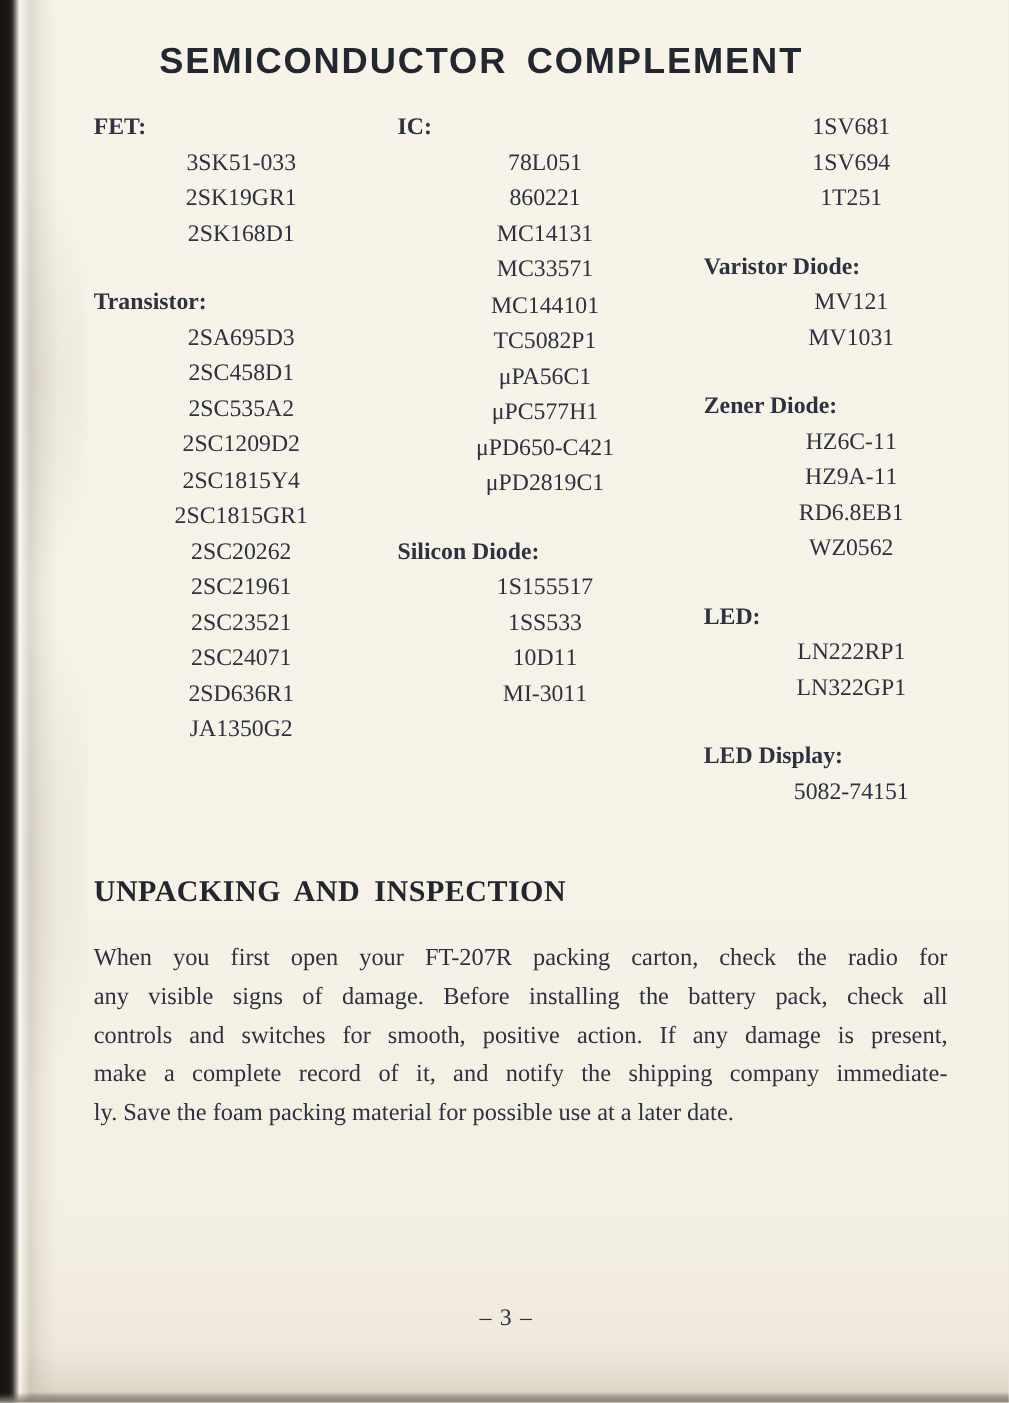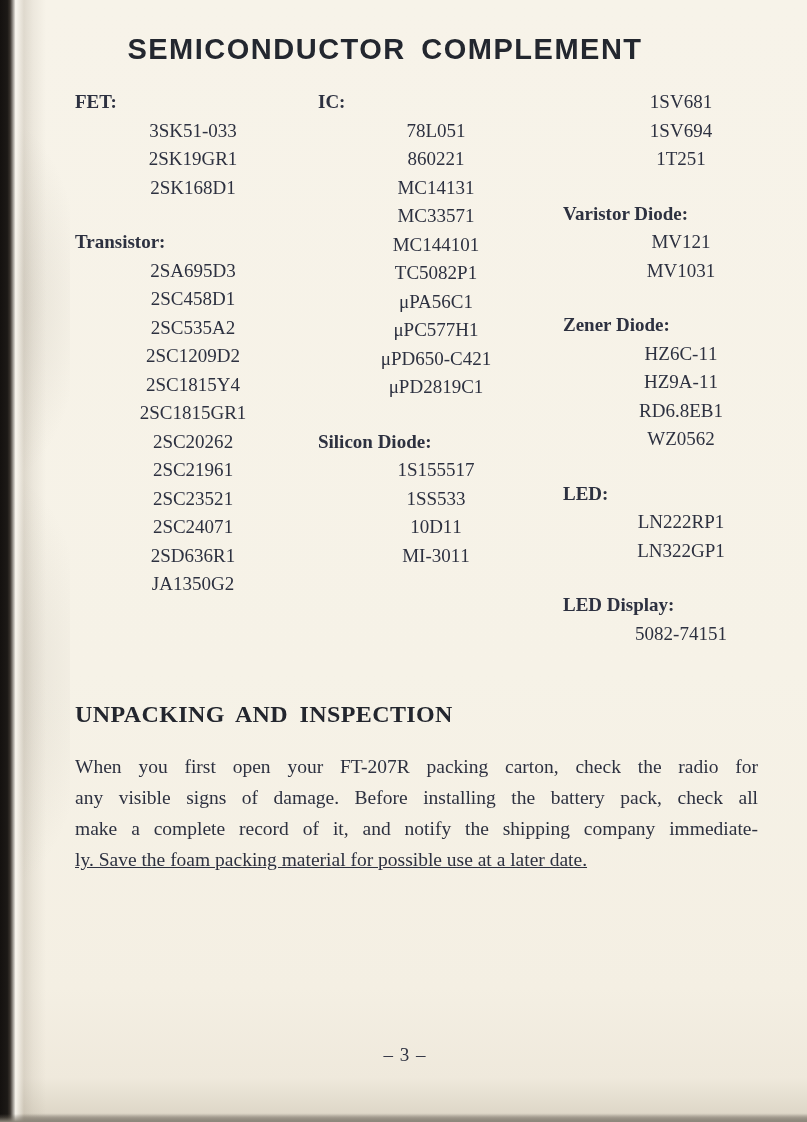--- a/index.html
+++ b/index.html
@@ -103,21 +103,20 @@
     font-size: 19.5px;
     line-height: 31px;
   }
   .par-line {
     text-align: justify;
     text-align-last: justify;
     white-space: normal;
   }
   .par-line:last-child {
     text-align-last: left;
-    text-decoration: underline;
   }
   .page-number {
     position: absolute;
     top: 1044px;
     left: 0;
     width: 810px;
     text-align: center;
     font-size: 19px;
     letter-spacing: 1px;
   }
@@ -311,18 +310,19 @@
           <span class="part-qty">1</span>
         </div>
       </div>
   </div>
 
   <div class="section-heading">UNPACKING AND INSPECTION</div>
 
   <div class="paragraph" id="unpacking-paragraph">
       <div class="par-line">When you first open your FT-207R packing carton, check the radio for</div>
       <div class="par-line">any visible signs of damage. Before installing the battery pack, check all</div>
+      <div class="par-line">controls and switches for smooth, positive action. If any damage is present,</div>
       <div class="par-line">make a complete record of it, and notify the shipping company immediate-</div>
       <div class="par-line">ly. Save the foam packing material for possible use at a later date.</div>
     </div>
 
   <div class="page-number">– 3 –</div>
 </div>
 
 </body></html>

